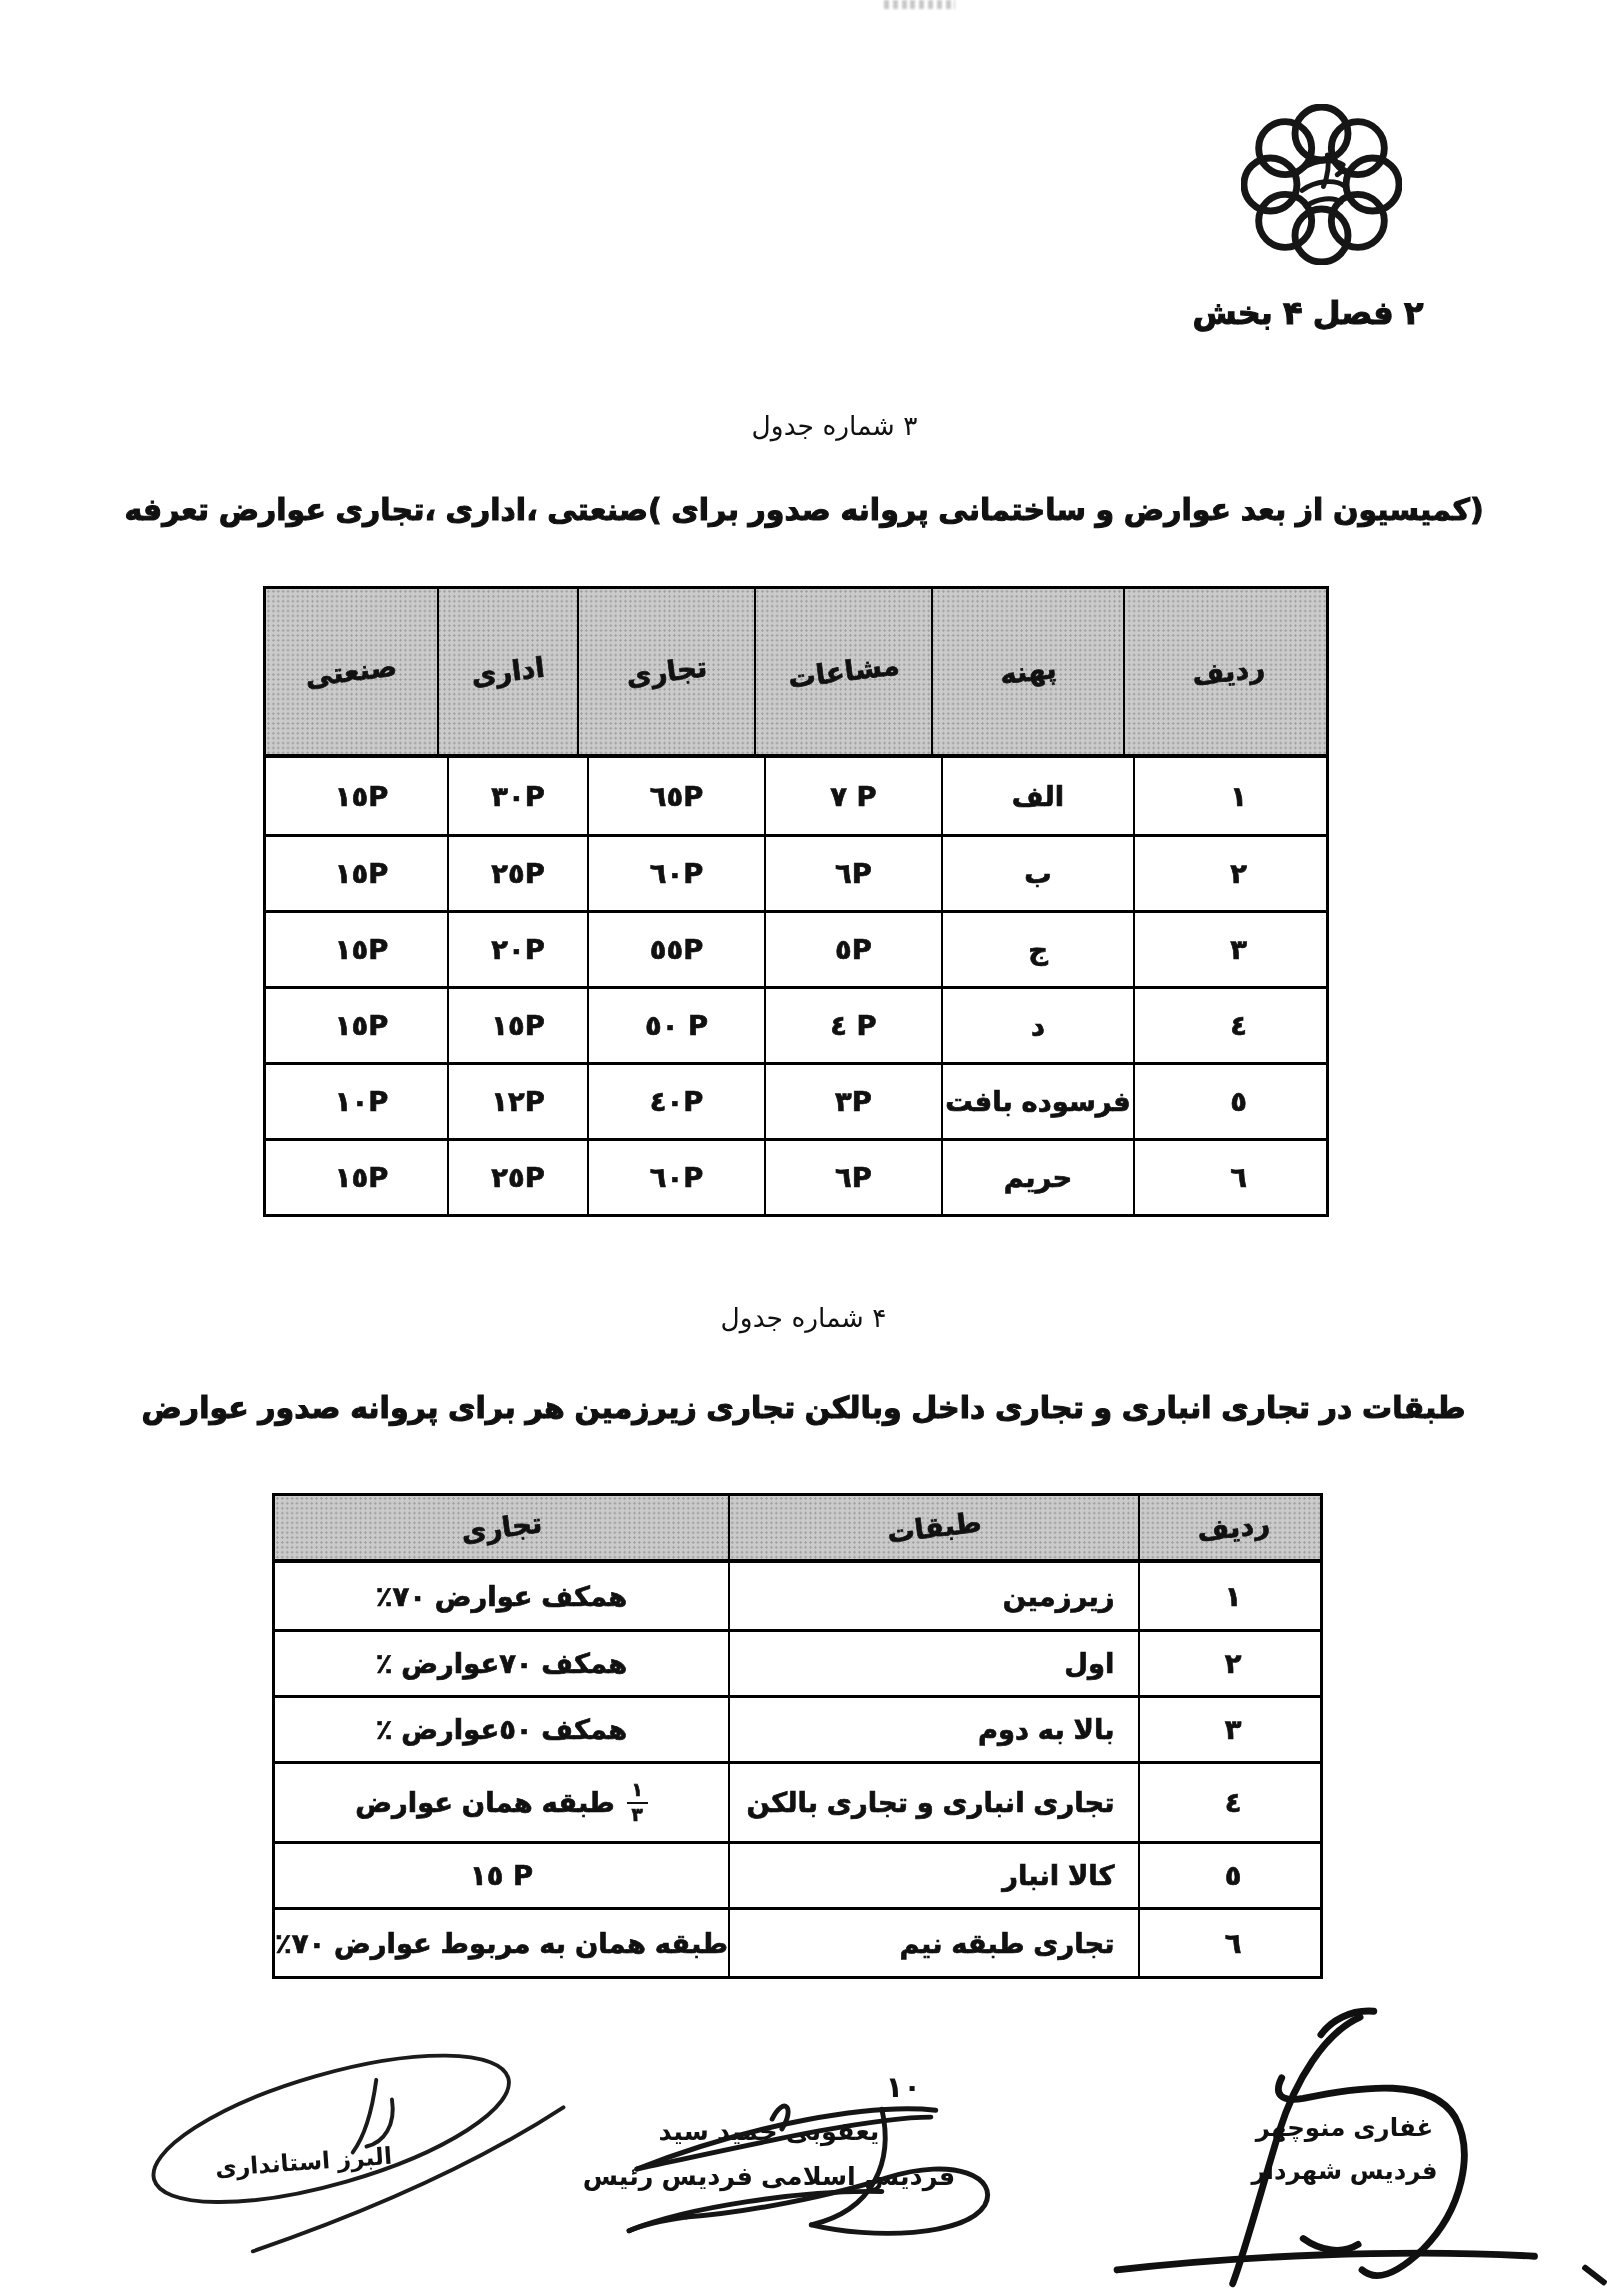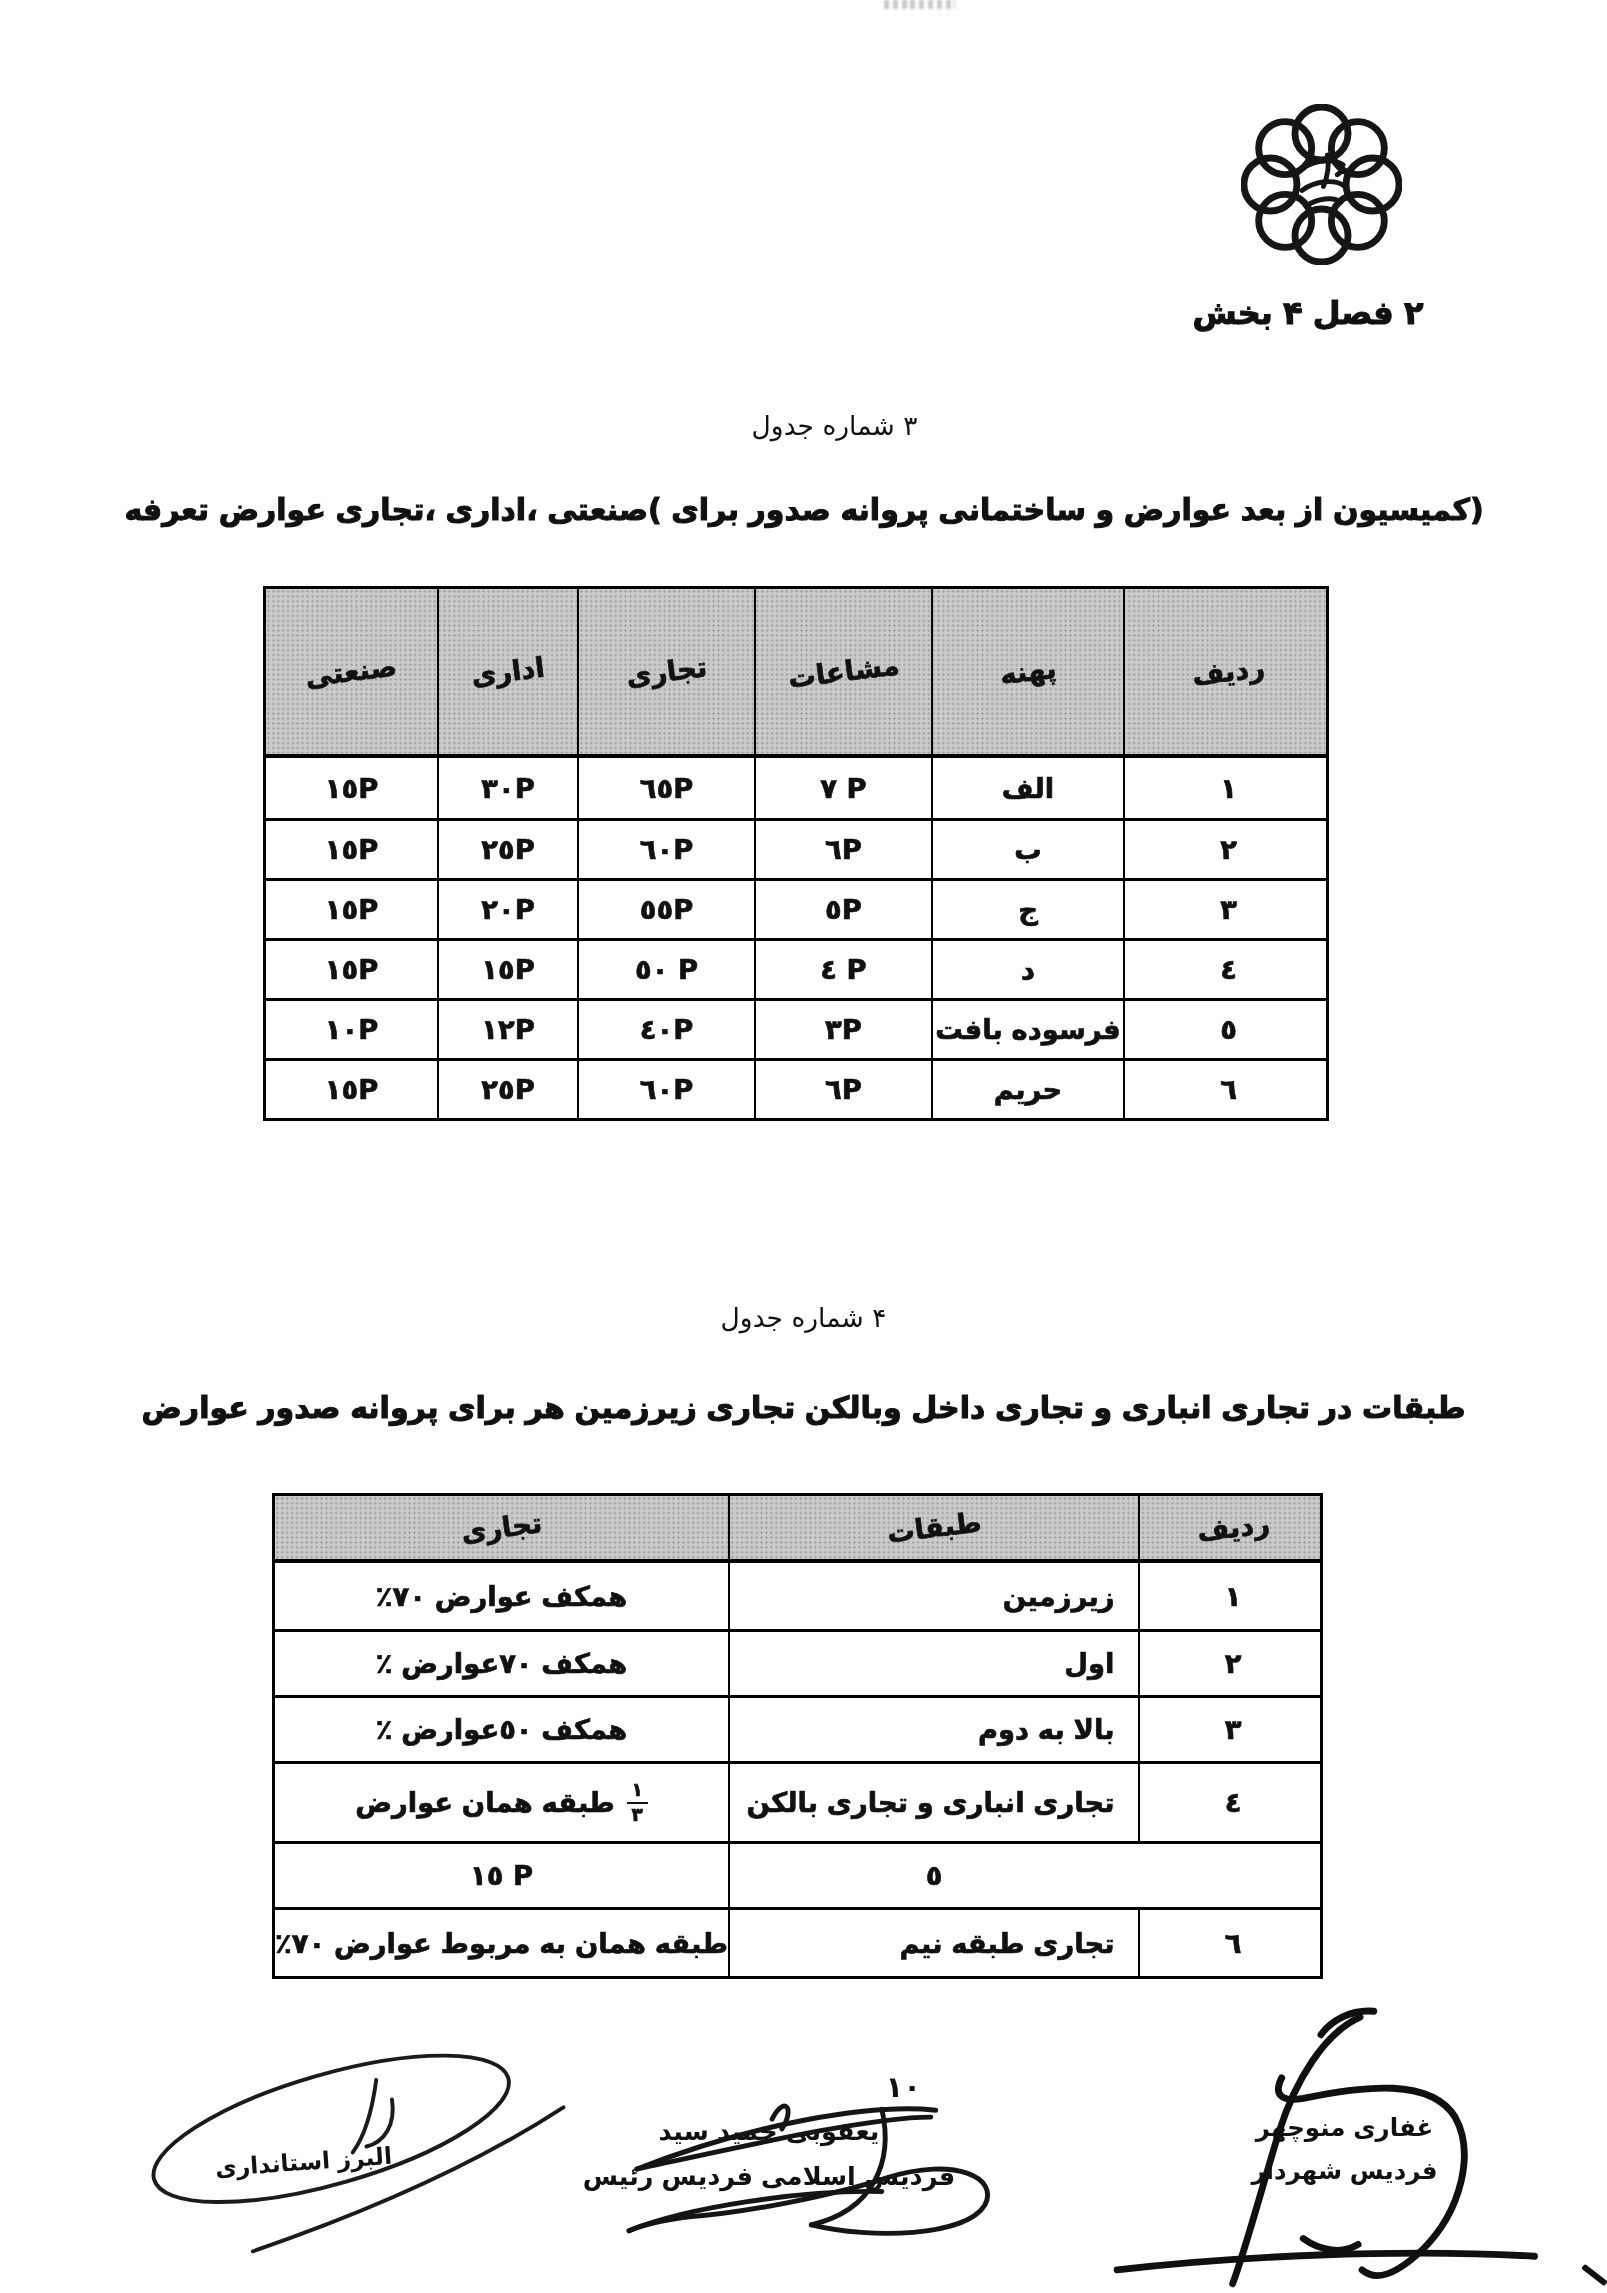--- a/index.html
+++ b/index.html
@@ -45,21 +45,21 @@
   .hdr { background-color:#cbcbcb;
     background-image:radial-gradient(#a2a2a2 1px, transparent 1.4px);
     background-size:4.9px 4.9px; border-bottom:4.9px solid #000; }
   .hdr .c { font-size:27.4px; }
   .hdr .lbl { transform:rotate(-7deg); }
   .trow.body + .trow.body { border-top:3.9px solid #000; }
 
   .t1 { left:263px; top:586px; width:1066px; }
   .t1 .trow { grid-template-columns:171px 140px 177px 177px 192px 209px; }
   .t1 .hdr { height:169px; }
-  .t1 .body { height:60px; }
+  .t1 .body { height:76px;padding-left:10px; }
 
   .t2 { left:272px; top:1493px; width:1051px; }
   .t2 .trow { grid-template-columns:453px 410px 188px; }
   .t2 .hdr { height:67px; }
   .t2 .r0,.t2 .r1,.t2 .r2,.t2 .r4 { height:66px; }
   .t2 .r3 { height:80px; }
   .t2 .r5 { height:69px; }
   .t2 .tab { justify-content:flex-end; padding-right:23.5px; }
 
   .frac { display:inline-flex; flex-direction:column; align-items:center;
@@ -380,20 +380,24 @@
           <span class="w">تجاری</span>
         </div>
       <div class="c chunky">
           <span class="ltrval">٤</span>
         </div>
     </div>
     <div class="trow body r4">
       <div class="c chunky wordsline">
           <span class="w">١٥ P</span>
         </div>
+      <div class="c chunky wordsline tab">
+          <span class="w">انبار</span>
+          <span class="w">کالا</span>
+        </div>
       <div class="c chunky">
           <span class="ltrval">٥</span>
         </div>
     </div>
     <div class="trow body r5">
       <div class="c chunky wordsline">
           <span class="w">٪٧٠</span>
           <span class="w">عوارض</span>
           <span class="w">مربوط</span>
           <span class="w">به</span>

